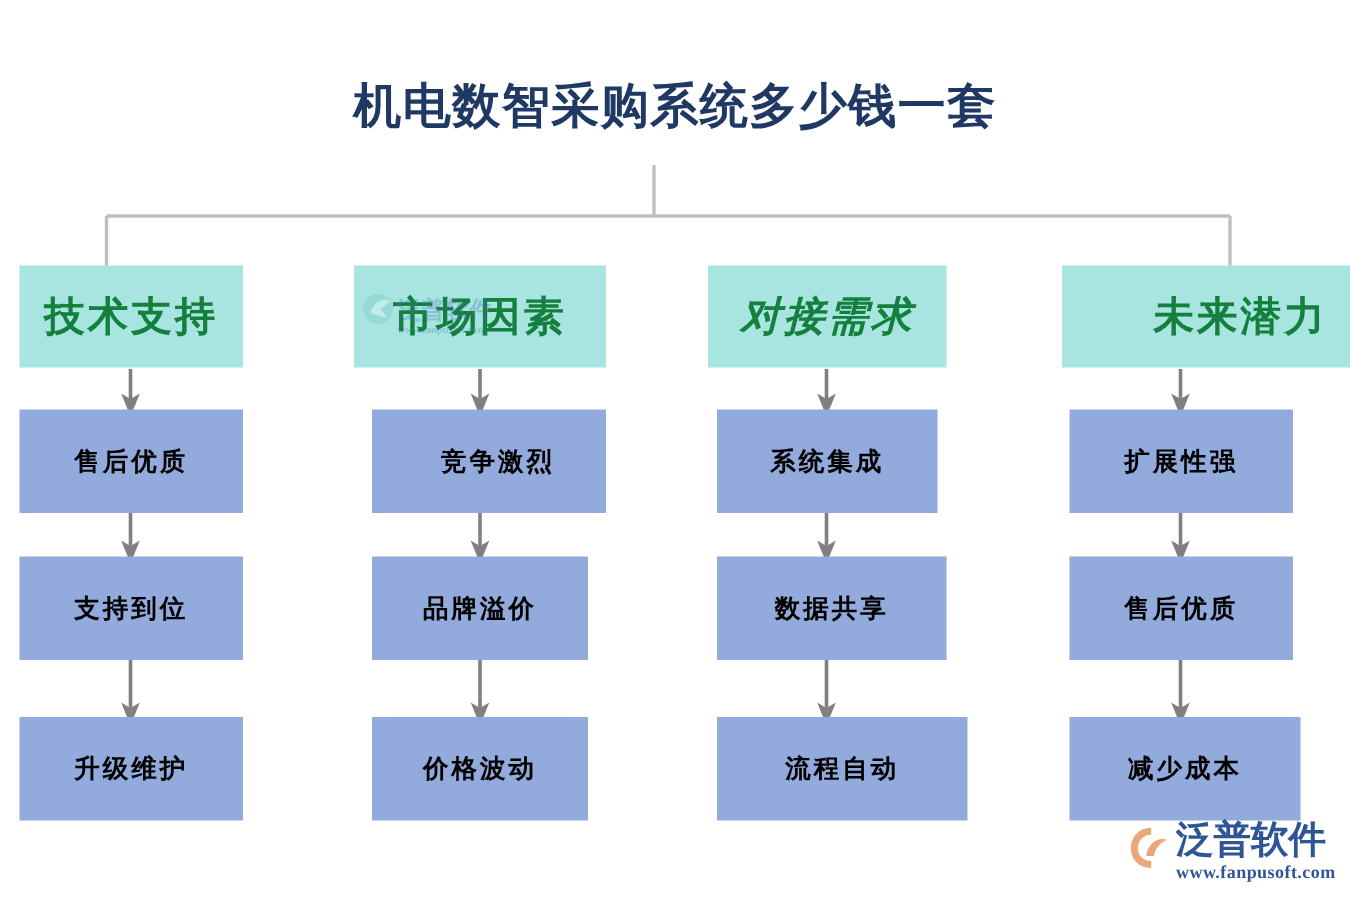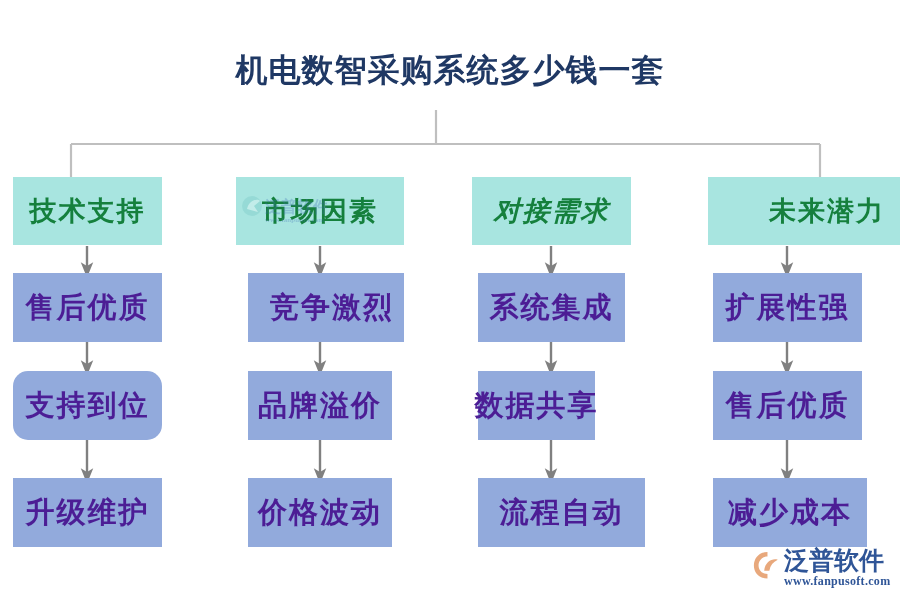--- a/index.html
+++ b/index.html
@@ -64,22 +64,22 @@
     align-items: center;
     justify-content: center;
     letter-spacing: 2px;
     white-space: nowrap;
   }
 
   .item-box {
     position: absolute;
     height: 69px;
     background: #92aadc;
-    color: #4c1d95;
-    font-size: 29px;
+    color: #000000;
+    font-size: 17px;
     font-weight: 700;
     display: flex;
     align-items: center;
     justify-content: center;
     letter-spacing: 2px;
     white-space: nowrap;
   }
 
   
   #watermark {
@@ -167,35 +167,35 @@
     <line x1="551" y1="437" x2="551" y2="476" stroke="#808080" stroke-width="2.4" marker-end="url(#arrowhead)"></line>
 
     <line x1="787" y1="246" x2="787" y2="270" stroke="#808080" stroke-width="2.4" marker-end="url(#arrowhead)"></line>
     <line x1="787" y1="339" x2="787" y2="368" stroke="#808080" stroke-width="2.4" marker-end="url(#arrowhead)"></line>
     <line x1="787" y1="437" x2="787" y2="476" stroke="#808080" stroke-width="2.4" marker-end="url(#arrowhead)"></line>
   </svg>
 
   <div class="column" style="left:13px; width:149px;">
     <div class="head-box" style="left:0; width:149px;">技术支持</div>
     <div class="item-box" style="left:0; top:96px;  width:149px;">售后优质</div>
-    <div class="item-box" style="left:0; top:194px; width:149px;border-radius:15px;">支持到位</div>
+    <div class="item-box" style="left:0; top:194px; width:149px;">支持到位</div>
     <div class="item-box" style="left:0; top:301px; width:149px;">升级维护</div>
   </div>
 
   <div class="column" style="left:248px; width:144px;">
     <div class="head-box" style="left:-12px; width:168px;">市场因素</div>
     <div class="item-box" style="left:0; top:96px;  width:144px;padding-left:12px;">竞争激烈</div>
     <div class="item-box" style="left:0; top:194px; width:144px;">品牌溢价</div>
     <div class="item-box" style="left:0; top:301px; width:144px;">价格波动</div>
   </div>
 
   <div class="column" style="left:478px; width:147px;">
     <div class="head-box" style="left:-6px; width:159px;font-style:italic;">对接需求</div>
     <div class="item-box" style="left:0; top:96px;  width:147px;">系统集成</div>
-    <div class="item-box" style="left:0; top:194px; width:117px;">数据共享</div>
+    <div class="item-box" style="left:0; top:194px; width:153px;">数据共享</div>
     <div class="item-box" style="left:0; top:301px; width:167px;">流程自动</div>
   </div>
 
   <div class="column" style="left:713px; width:149px;">
     <div class="head-box" style="left:-5px; width:182px;padding-left:28px;">未来潜力</div>
     <div class="item-box" style="left:0; top:96px;  width:149px;">扩展性强</div>
     <div class="item-box" style="left:0; top:194px; width:149px;">售后优质</div>
     <div class="item-box" style="left:0; top:301px; width:154px;">减少成本</div>
   </div>
 

